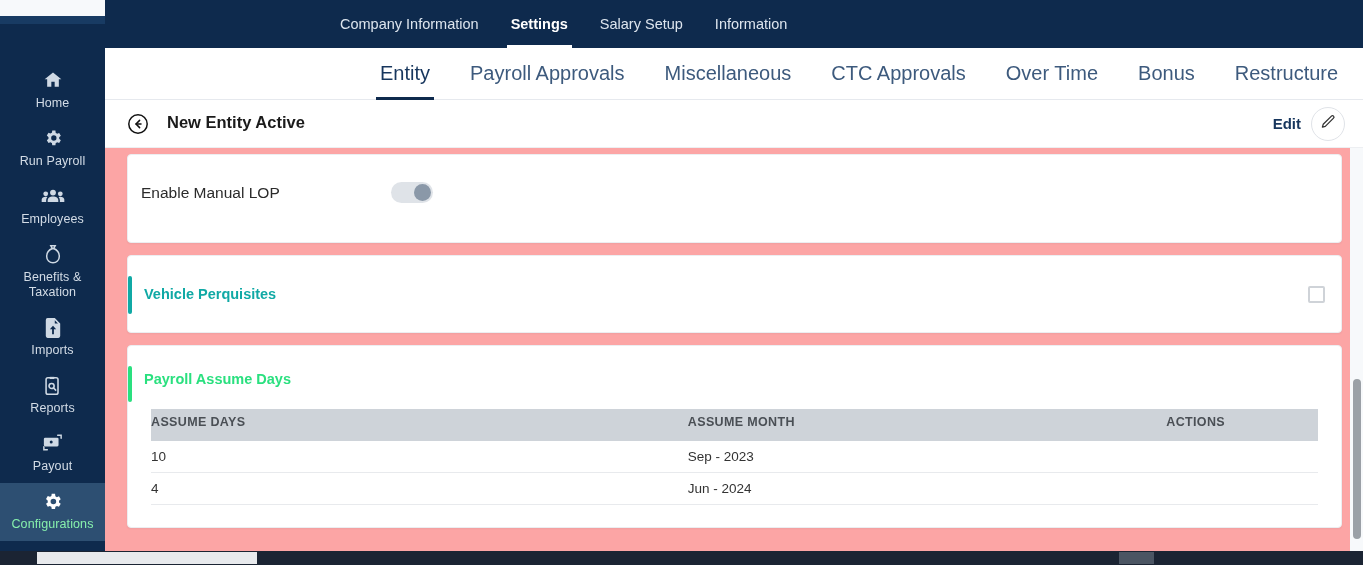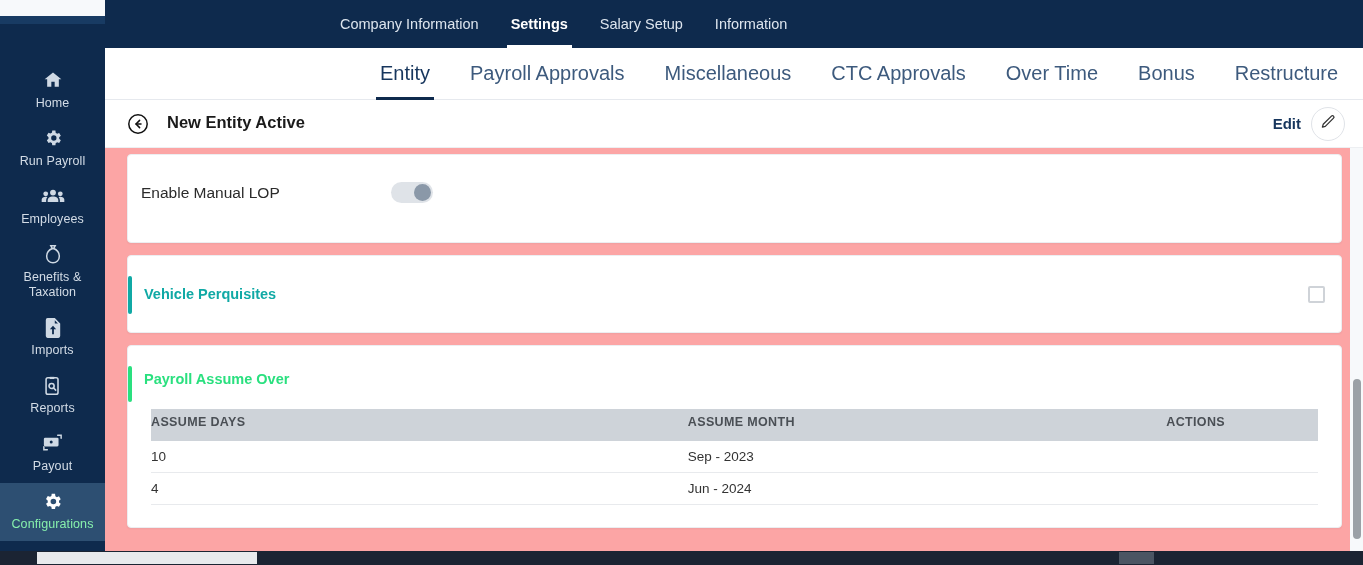--- a/index.html
+++ b/index.html
@@ -390,21 +390,21 @@
     </div>
 
     <div class="card card-section card-vehicle">
       <span class="accent-bar" style="top:20px;height:38px;background:#10a9a5"></span>
       <span class="section-title" style="color:#10a9a5">Vehicle Perquisites</span>
       <span class="chkbox"></span>
     </div>
 
     <div class="card card-section card-assume">
       <span class="accent-bar" style="top:20px;height:36px;background:#2ae07f"></span>
-      <div class="section-title" style="color:#2ae07f">Payroll Assume Over</div>
+      <div class="section-title" style="color:#2ae07f">Payroll Assume Days</div>
 
       <table class="days-table">
         <thead>
           <tr>
             <th class="col-days">ASSUME DAYS</th>
             <th class="col-month">ASSUME MONTH</th>
             <th class="col-actions">ACTIONS</th>
           </tr>
         </thead>
         <tbody>

